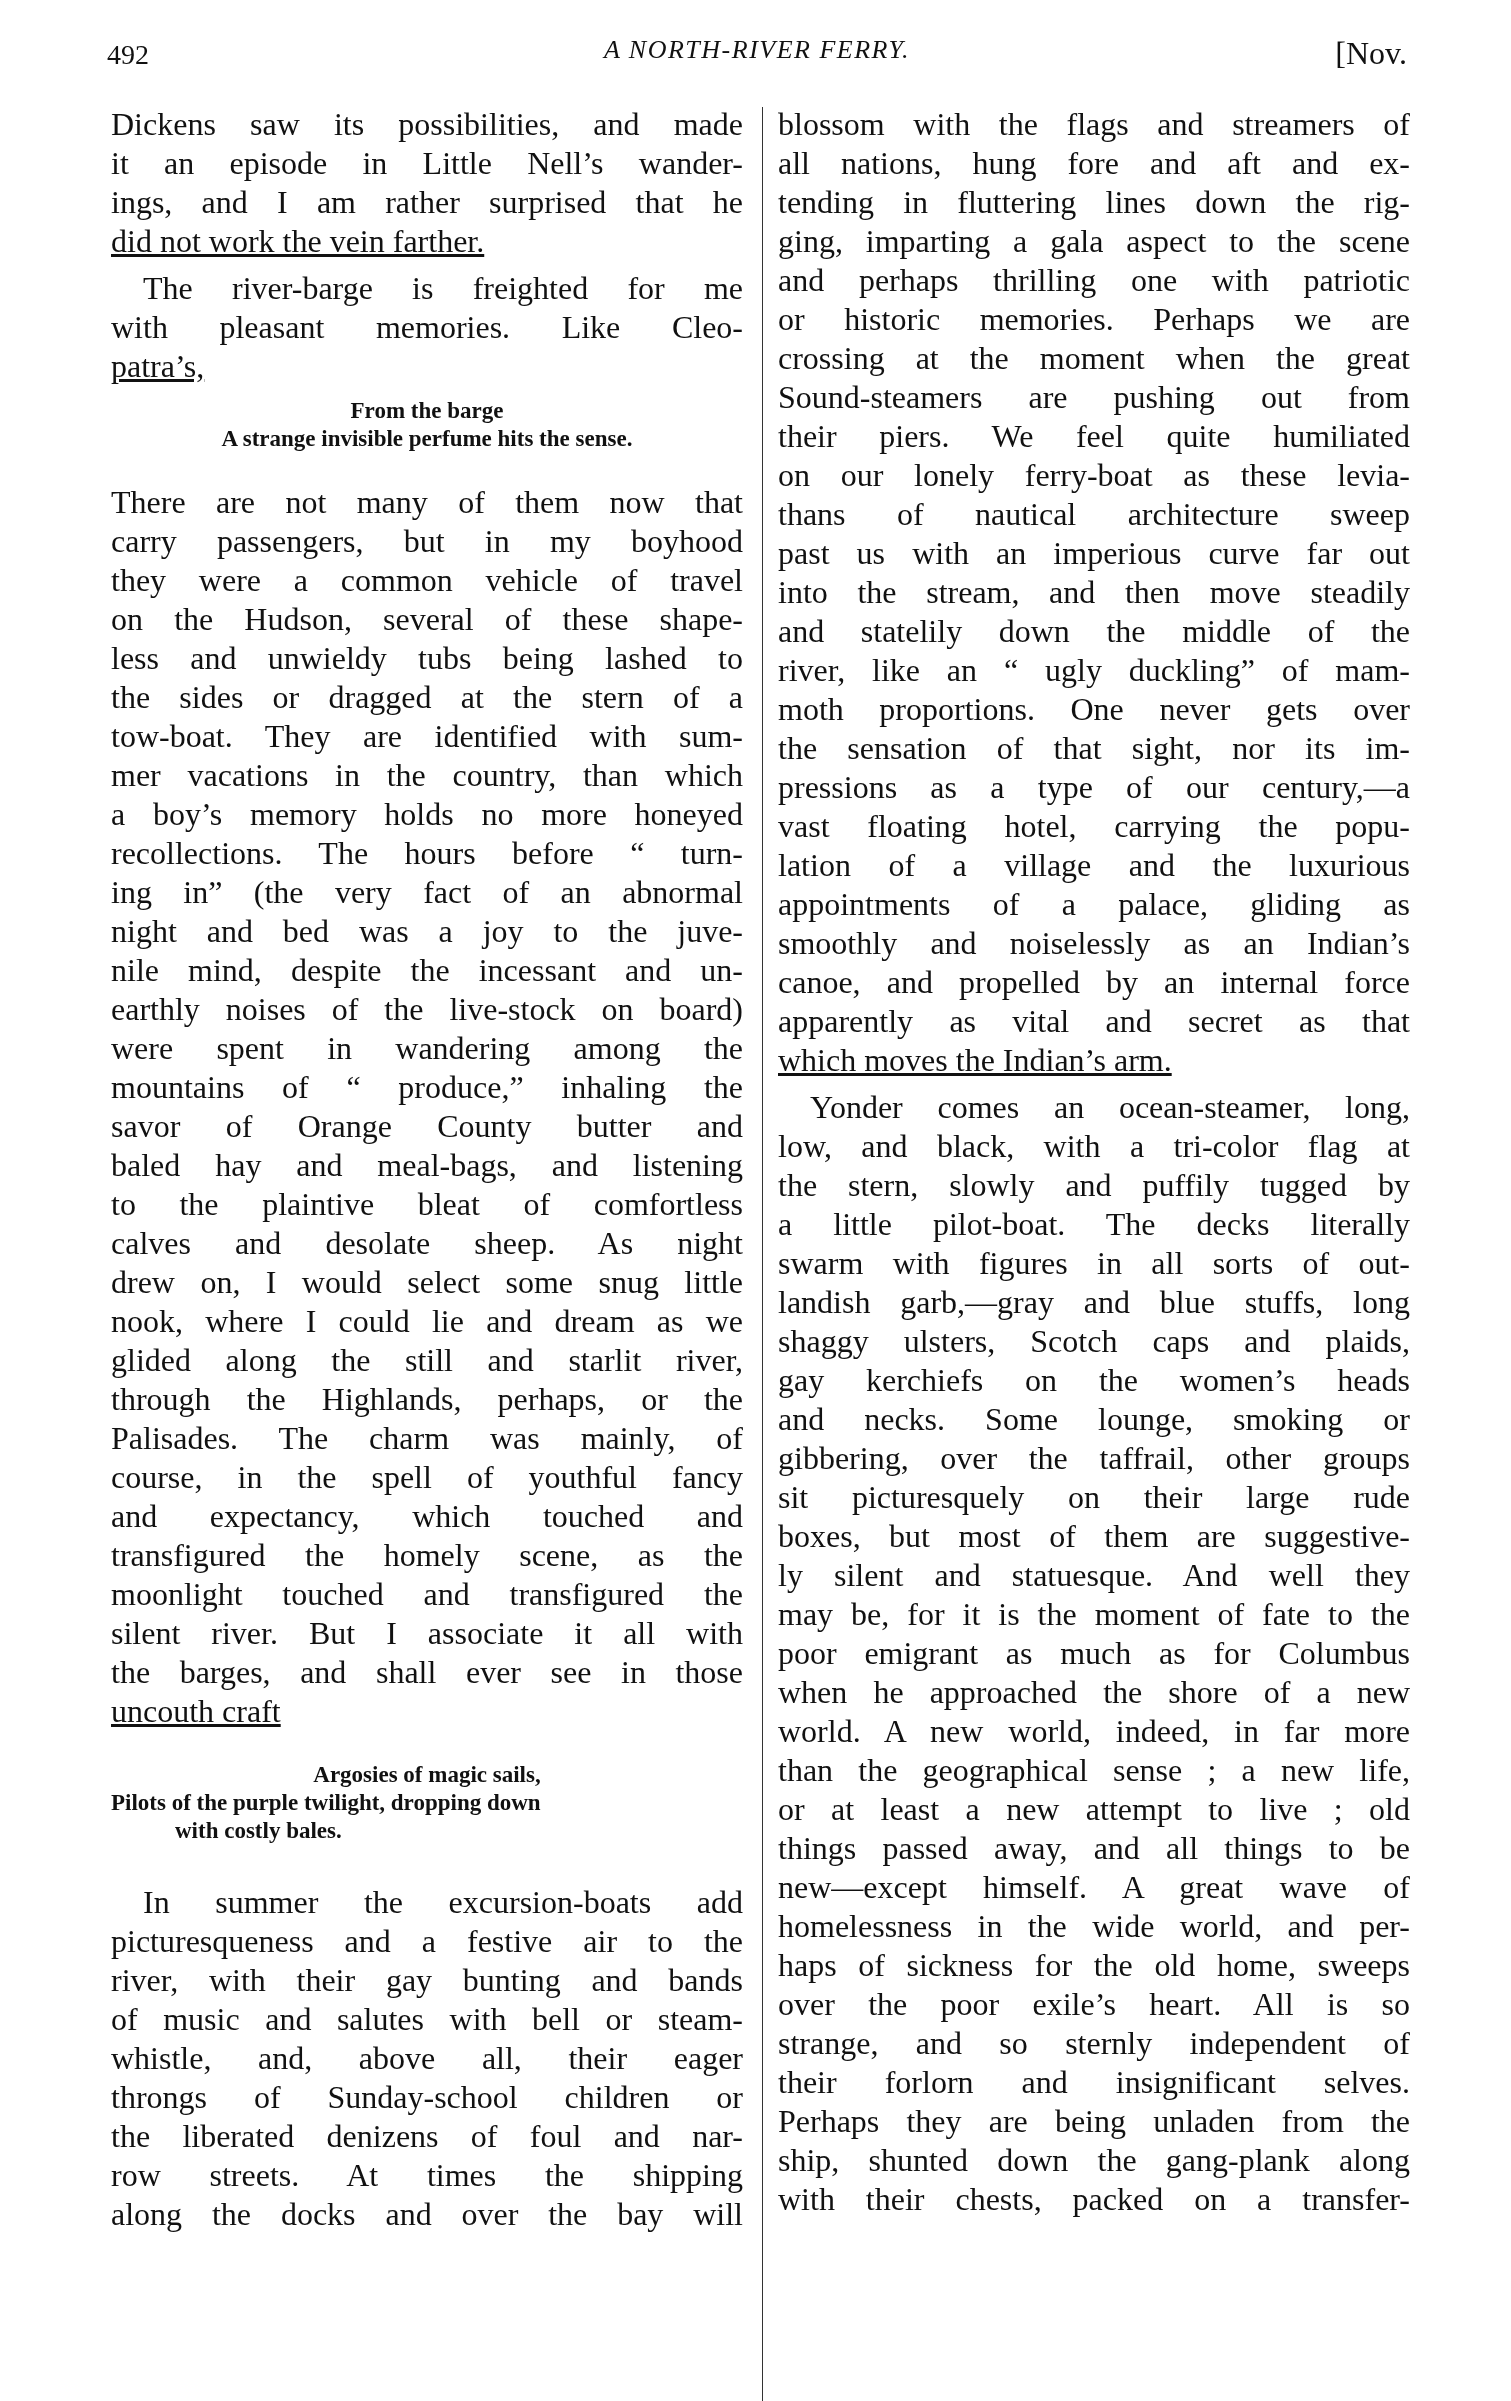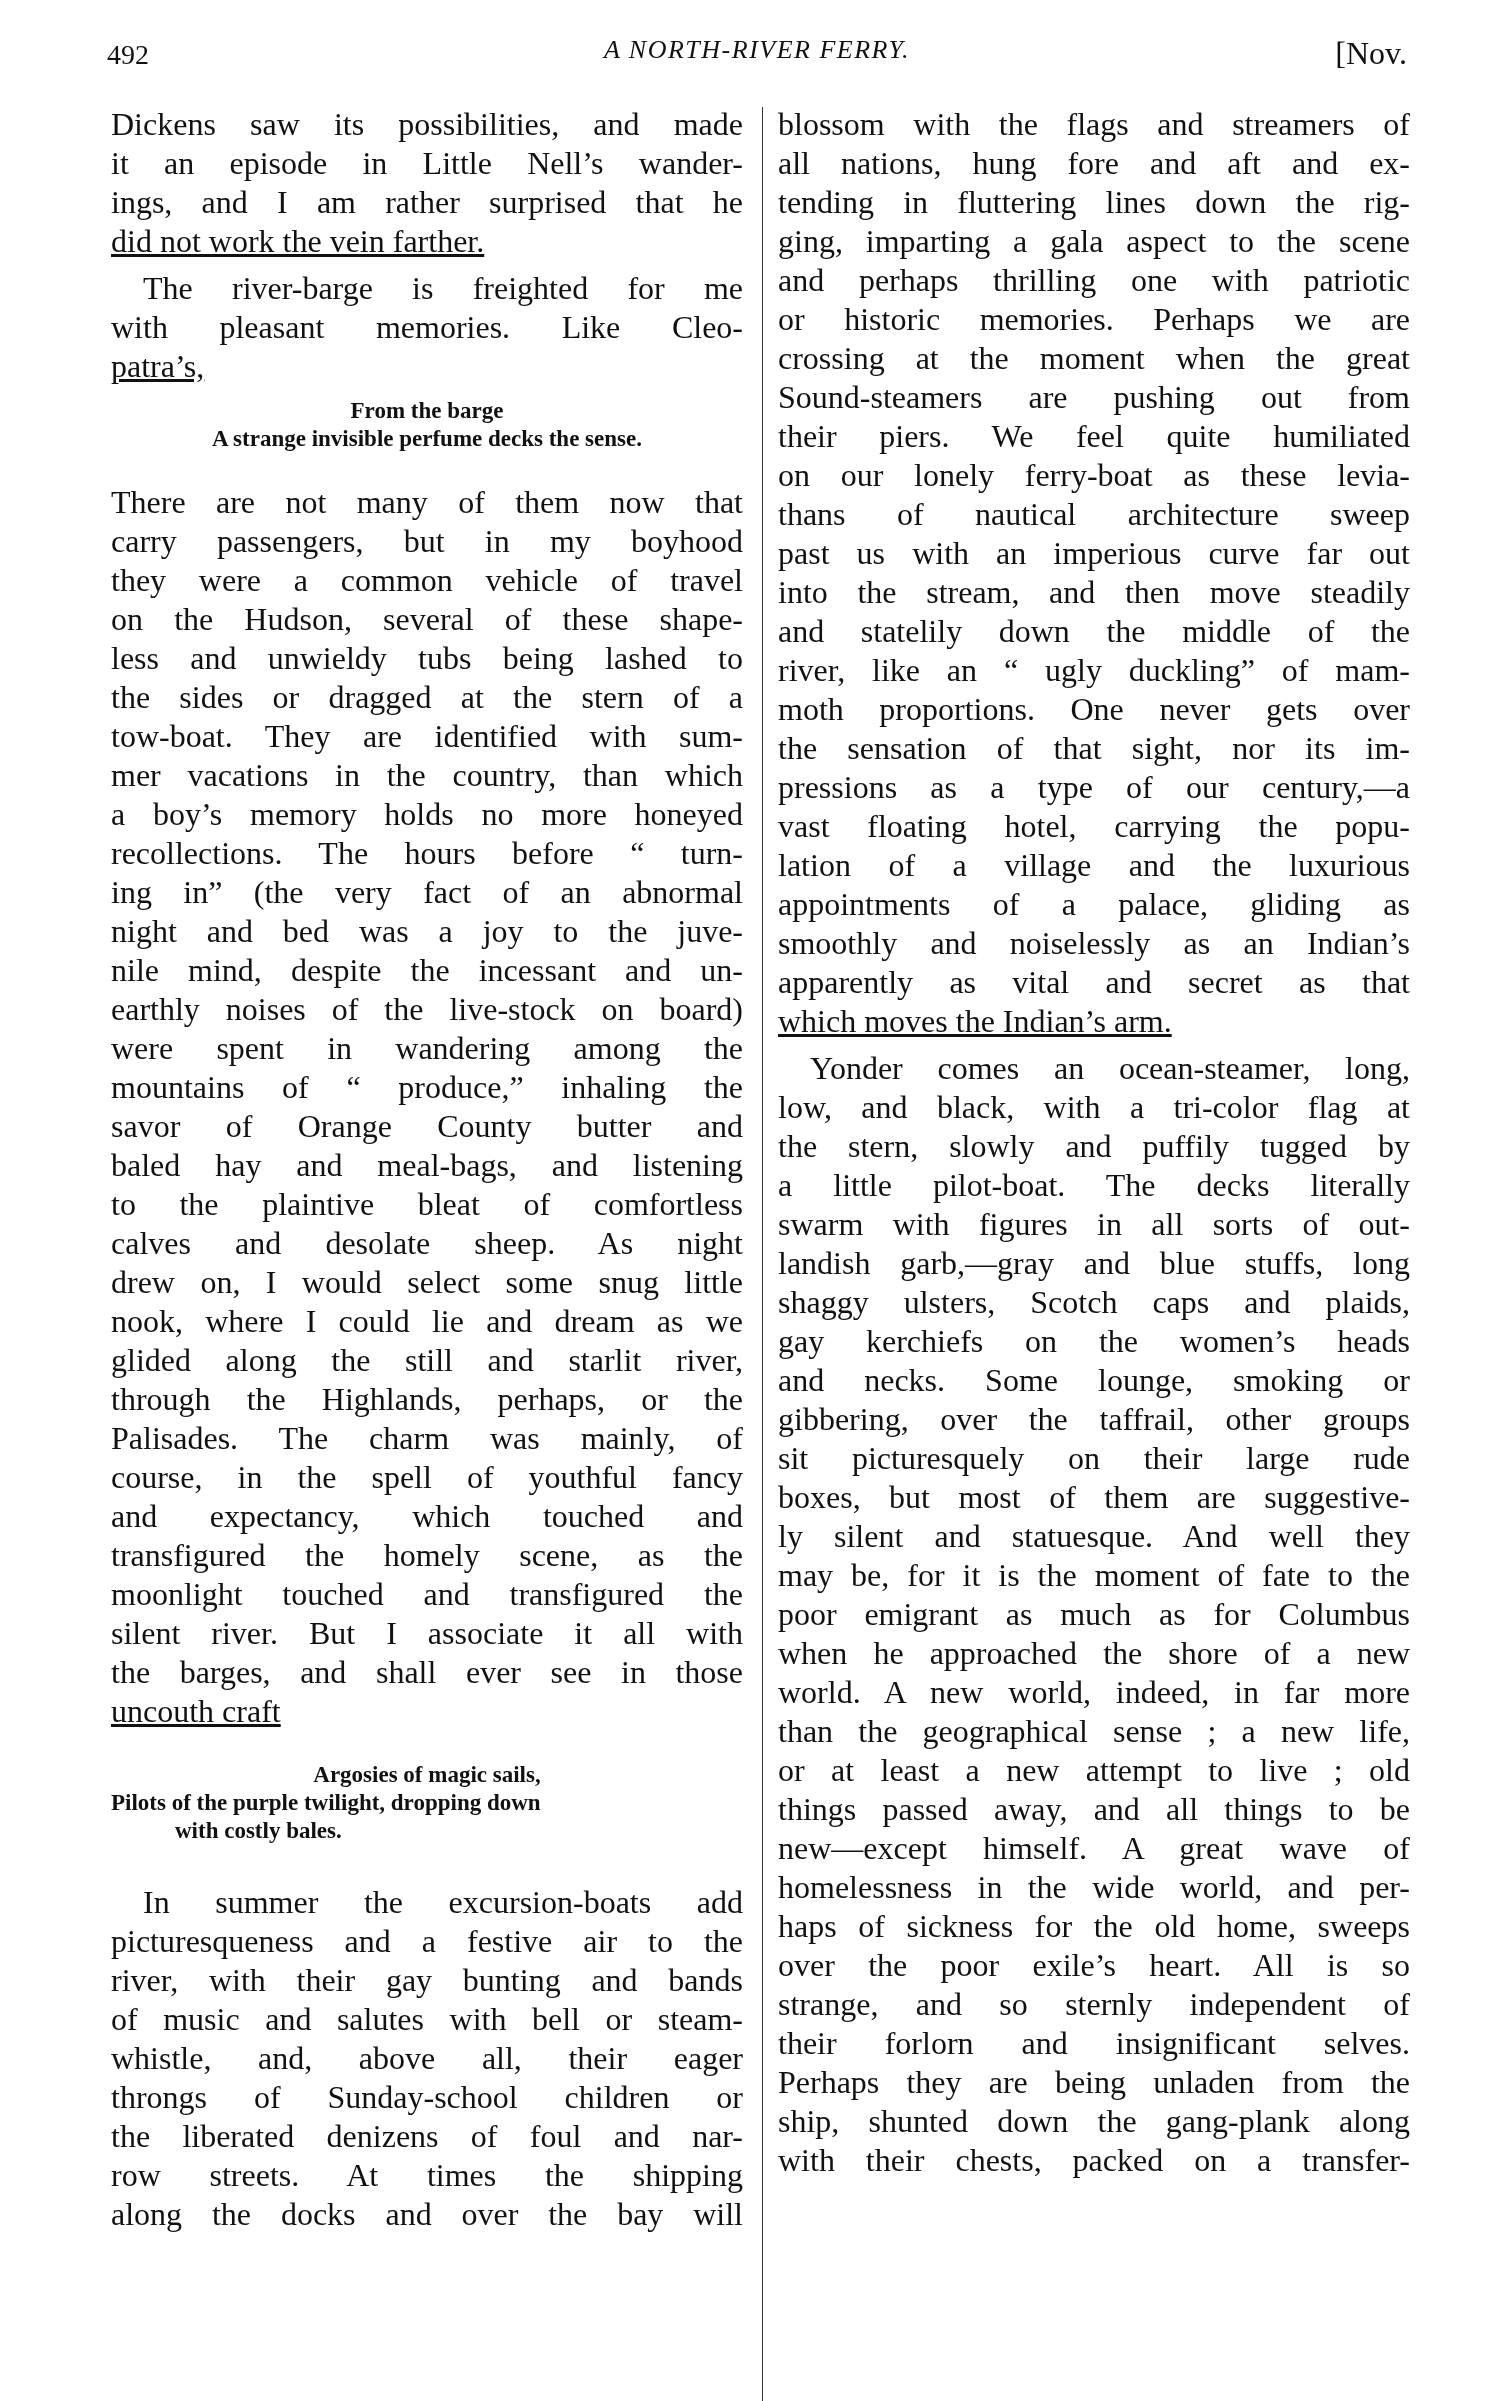--- a/index.html
+++ b/index.html
@@ -44,21 +44,21 @@
       <span class="line last">did not work the vein farther.</span>
     </div>
   <div id="L-p2">
       <span class="line indent">The river-barge is freighted for me</span>
       <span class="line">with pleasant memories.  Like Cleo-</span>
       <span class="line last">patra’s,</span>
     </div>
   <div class="gap-small"></div>
   <div class="verse" id="L-v1">
       <span class="v">From the barge</span>
-      <span class="v">A strange invisible perfume decks the sense.</span>
+      <span class="v">A strange invisible perfume hits the sense.</span>
     </div>
   <div class="gap-large"></div>
   <div id="L-p3">
       <span class="line">There are not many of them now that</span>
       <span class="line">carry passengers, but in my boyhood</span>
       <span class="line">they were a common vehicle of travel</span>
       <span class="line">on the Hudson, several of these shape-</span>
       <span class="line">less and unwieldy tubs being lashed to</span>
       <span class="line">the sides or dragged at the stern of a</span>
       <span class="line">tow-boat.  They are identified with sum-</span>
@@ -125,20 +125,21 @@
       <span class="line">into the stream, and then move steadily</span>
       <span class="line">and statelily down the middle of the</span>
       <span class="line">river, like an “ ugly duckling” of mam-</span>
       <span class="line">moth proportions.  One never gets over</span>
       <span class="line">the sensation of that sight, nor its im-</span>
       <span class="line">pressions as a type of our century,—a</span>
       <span class="line">vast floating hotel, carrying the popu-</span>
       <span class="line">lation of a village and the luxurious</span>
       <span class="line">appointments of a palace, gliding as</span>
       <span class="line">smoothly and noiselessly as an Indian’s</span>
+      <span class="line">canoe, and propelled by an internal force</span>
       <span class="line">apparently as vital and secret as that</span>
       <span class="line last">which moves the Indian’s arm.</span>
     </div>
   <div id="R-p2">
       <span class="line indent">Yonder comes an ocean-steamer, long,</span>
       <span class="line">low, and black, with a tri-color flag at</span>
       <span class="line">the stern, slowly and puffily tugged by</span>
       <span class="line">a little pilot-boat.  The decks literally</span>
       <span class="line">swarm with figures in all sorts of out-</span>
       <span class="line">landish garb,—gray and blue stuffs, long</span>

